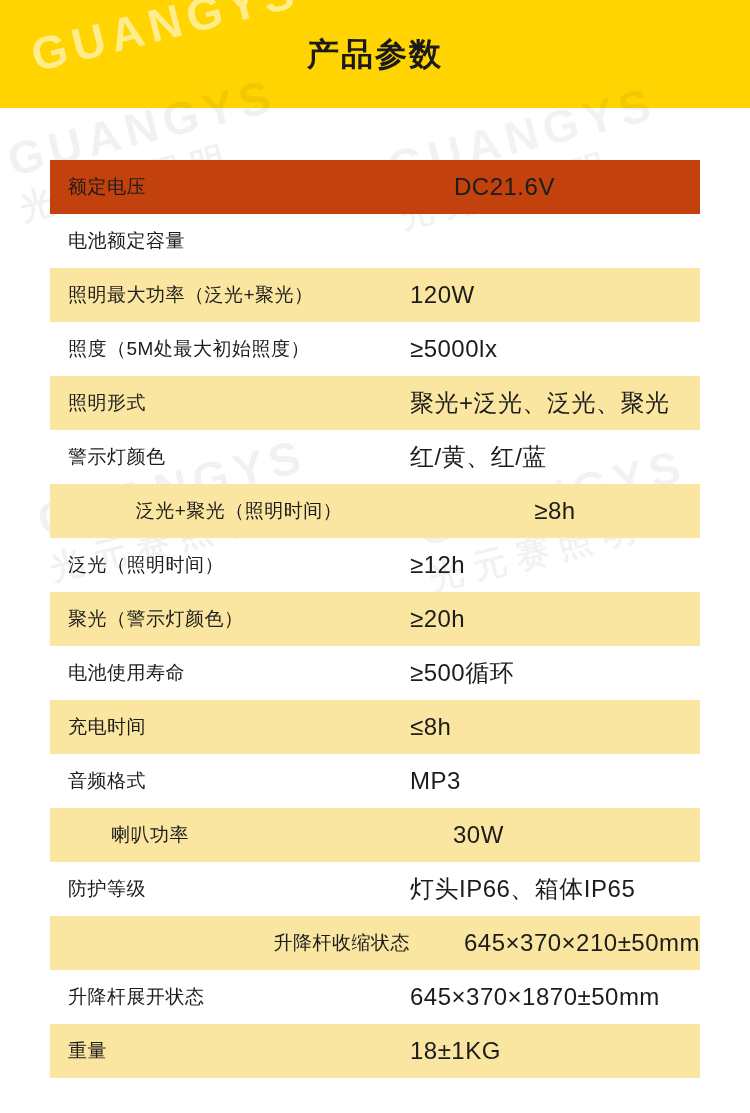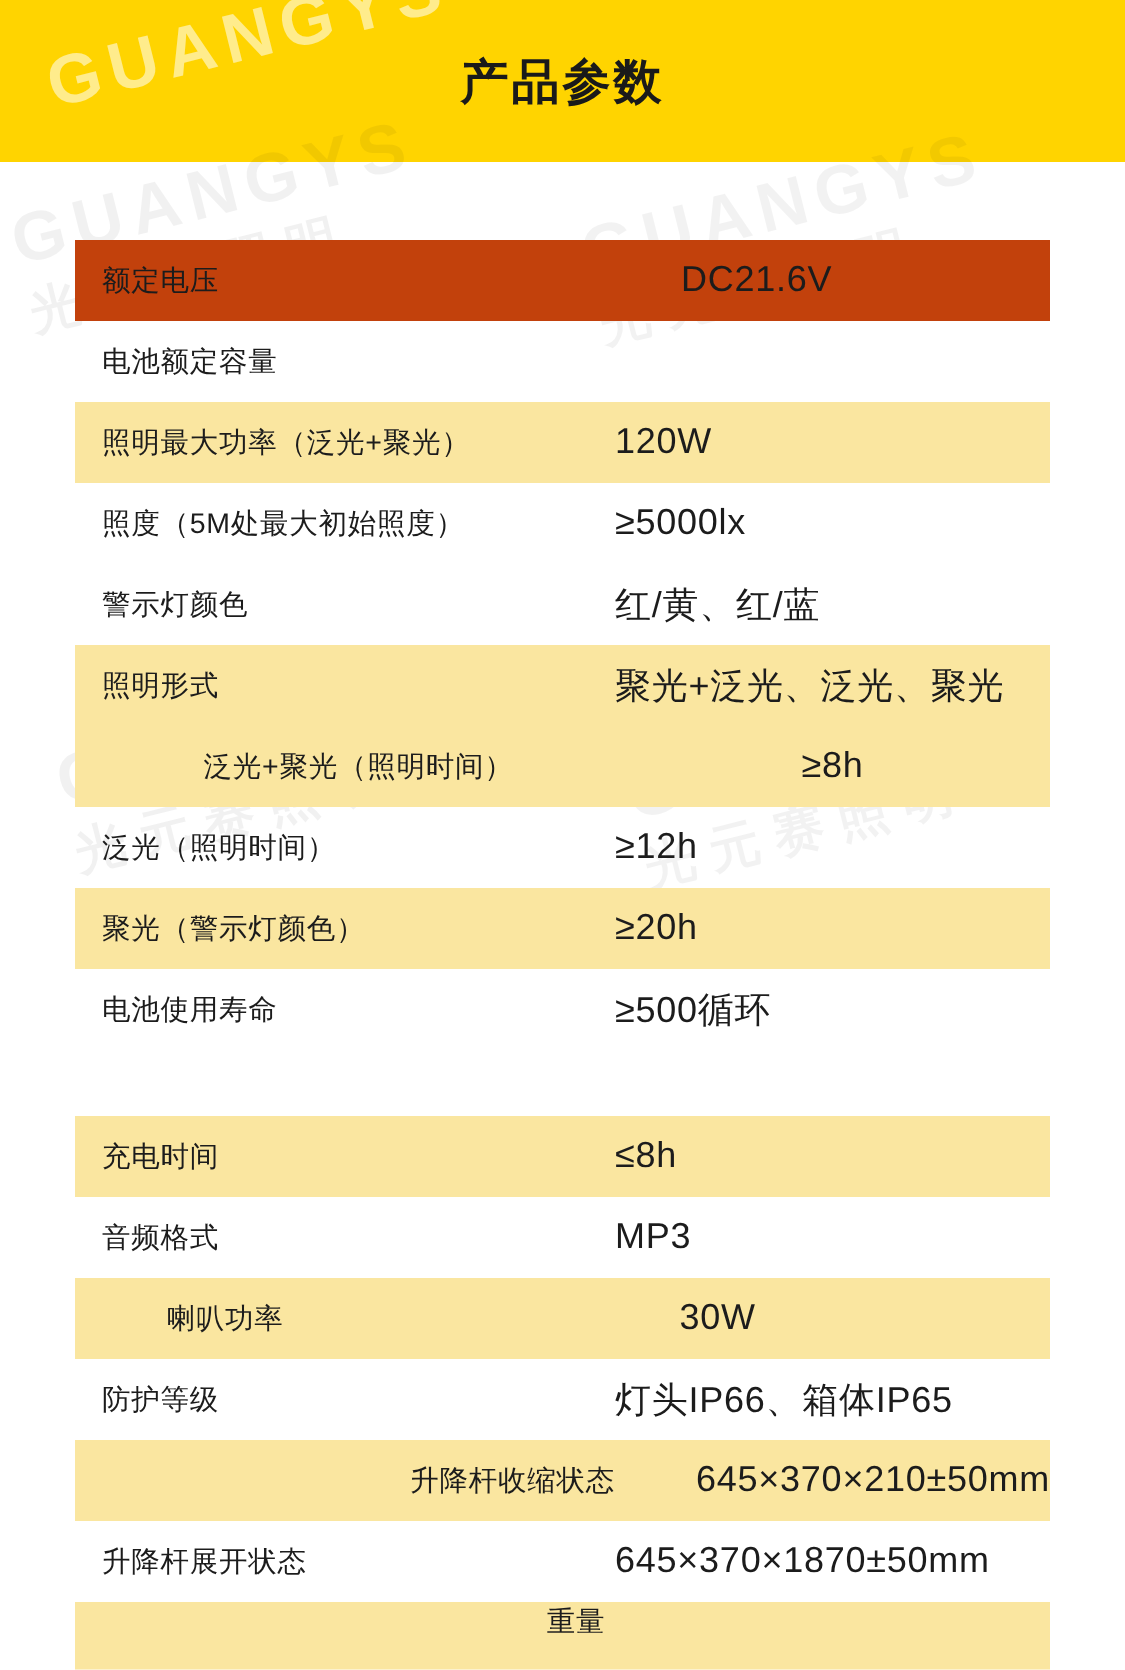--- a/index.html
+++ b/index.html
@@ -142,45 +142,45 @@
       <div class="cell-label">电池额定容量</div>
     </div>
     <div class="row odd" style="background: rgb(250, 230, 160);">
       <div class="cell-label">照明最大功率（泛光+聚光）</div>
       <div class="cell-value">120W</div>
     </div>
     <div class="row even">
       <div class="cell-label">照度（5M处最大初始照度）</div>
       <div class="cell-value">≥5000lx</div>
     </div>
+    <div class="row odd" style="background: rgb(250, 230, 160);">
+      <div class="cell-label">照明形式</div>
+      <div class="cell-value">聚光+泛光、泛光、聚光</div>
+    </div>
     <div class="row even">
       <div class="cell-label">警示灯颜色</div>
       <div class="cell-value">红/黄、红/蓝</div>
-    </div>
-    <div class="row odd" style="background: rgb(250, 230, 160);">
-      <div class="cell-label">照明形式</div>
-      <div class="cell-value">聚光+泛光、泛光、聚光</div>
     </div>
     <div class="row odd" style="background: rgb(250, 230, 160); text-align: center;">
       <div class="cell-label">泛光+聚光（照明时间）</div>
       <div class="cell-value">≥8h</div>
     </div>
     <div class="row even">
       <div class="cell-label">泛光（照明时间）</div>
       <div class="cell-value">≥12h</div>
     </div>
     <div class="row odd" style="background: rgb(250, 230, 160);">
       <div class="cell-label">聚光（警示灯颜色）</div>
       <div class="cell-value">≥20h</div>
     </div>
     <div class="row even">
       <div class="cell-label">电池使用寿命</div>
       <div class="cell-value">≥500循环</div>
     </div>
-    <div class="row odd" style="background: rgb(250, 230, 160); margin-top: 44px;">
+    <div class="row odd" style="background: rgb(250, 230, 160);">
       <div class="cell-label">充电时间</div>
       <div class="cell-value">≤8h</div>
     </div>
     <div class="row even">
       <div class="cell-label">音频格式</div>
       <div class="cell-value">MP3</div>
     </div>
     <div class="row odd" style="background: rgb(250, 230, 160); padding-left: 43px;">
       <div class="cell-label">喇叭功率</div>
       <div class="cell-value">30W</div>
@@ -190,18 +190,18 @@
       <div class="cell-value">灯头IP66、箱体IP65</div>
     </div>
     <div class="row odd" style="background: rgb(250, 230, 160); text-align: right;">
       <div class="cell-label">升降杆收缩状态</div>
       <div class="cell-value">645×370×210±50mm</div>
     </div>
     <div class="row even">
       <div class="cell-label">升降杆展开状态</div>
       <div class="cell-value">645×370×1870±50mm</div>
     </div>
-    <div class="row odd" style="background: rgb(250, 230, 160); flex-direction: column;">
+    <div class="row odd" style="background: rgb(250, 230, 160);">
       <div class="cell-label">重量</div>
       <div class="cell-value">18±1KG</div>
     </div>
   </div>
 <div class="footer-space"></div>
 
 </body></html>

